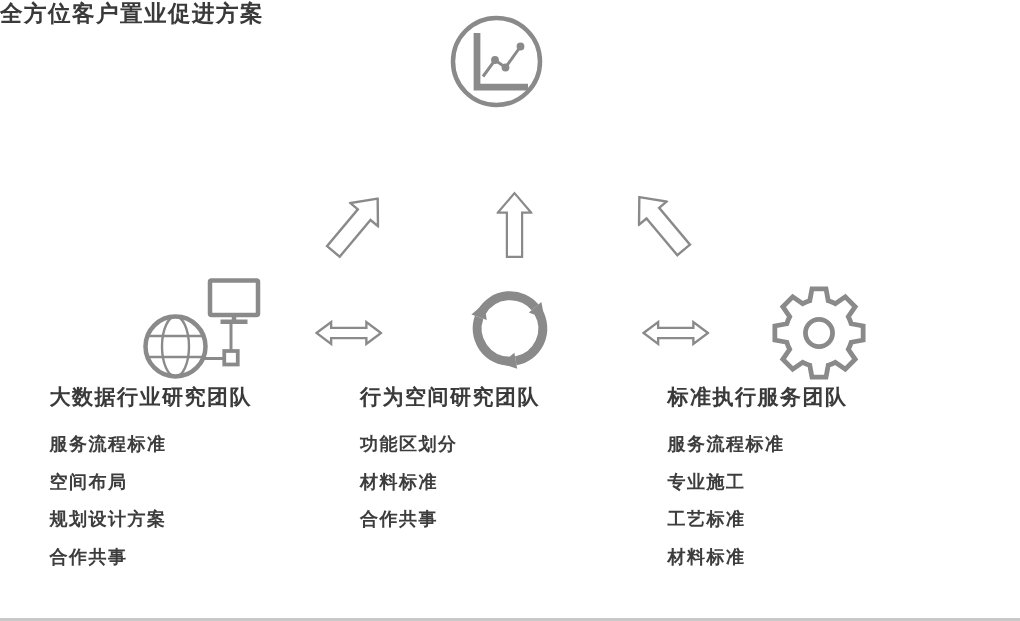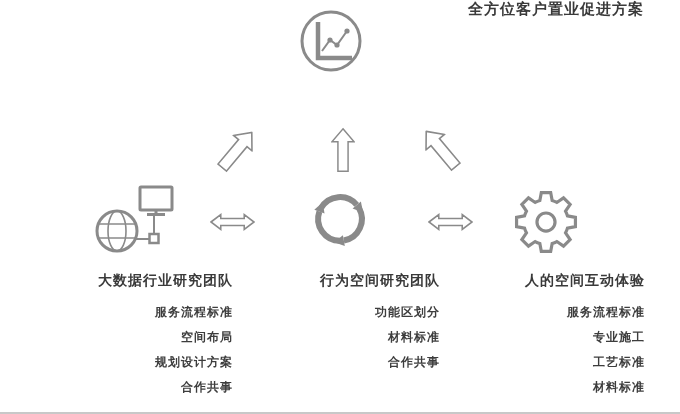--- a/index.html
+++ b/index.html
@@ -9,36 +9,36 @@
     height: 412px;
     margin: 0 auto;
     background: #ffffff;
     border-bottom: 2px solid #c8c8c8;
     font-family: "Liberation Sans", sans-serif;
     overflow: hidden;
   }
   .abs { position: absolute; }
   .title {
     left: 0; top: 88; width: 644px;
-    text-align: right;
+    text-align: left;
     font-size: 15px;
     font-weight: bold;
     color: #3a3a3a;
     letter-spacing: 1px;
   }
   .top-icon { left: 299px; top: 9px; width: 64px; height: 64px; }
   .arrow-center { left: 331px; top: 127px; width: 24px; height: 46px; }
   .arrow-left   { left: 224px; top: 126px; width: 26px; height: 48px; transform: rotate(40deg); }
   .arrow-right  { left: 428px; top: 125px; width: 26px; height: 48px; transform: rotate(-40deg); }
   .dbl-arrow-left  { left: 210px; top: 213px; width: 45px; height: 18px; }
   .dbl-arrow-right { left: 428px; top: 213px; width: 45px; height: 18px; }
   .icon-globe   { left: 92px;  top: 184px; width: 86px; height: 74px; }
   .icon-recycle { left: 305px; top: 184px; width: 70px; height: 70px; }
   .icon-gear    { left: 512px; top: 188px; width: 68px; height: 68px; }
-  .team-col { top: 272px; width: 200px; text-align: right; }
+  .team-col { top: 256px; width: 200px; text-align: left; }
   .team-col-0 { left: 33px; }
   .team-col-1 { left: 240px; }
   .team-col-2 { left: 445px; }
   .team-name {
     font-size: 14px;
     font-weight: bold;
     color: #3a3a3a;
     letter-spacing: 1px;
   }
   .team-items {
@@ -150,21 +150,21 @@
   <div class="abs team-col team-col-1">
     <div class="team-name">行为空间研究团队</div>
     <ul class="team-items">
       <li>功能区划分</li>
       <li>材料标准</li>
       <li>合作共事</li>
     </ul>
   </div>
 
   <div class="abs team-col team-col-2">
-    <div class="team-name">人的空间互动体验</div>
+    <div class="team-name">标准执行服务团队</div>
     <ul class="team-items">
       <li>服务流程标准</li>
       <li>专业施工</li>
       <li>工艺标准</li>
       <li>材料标准</li>
     </ul>
   </div>
 
 </div>
 

